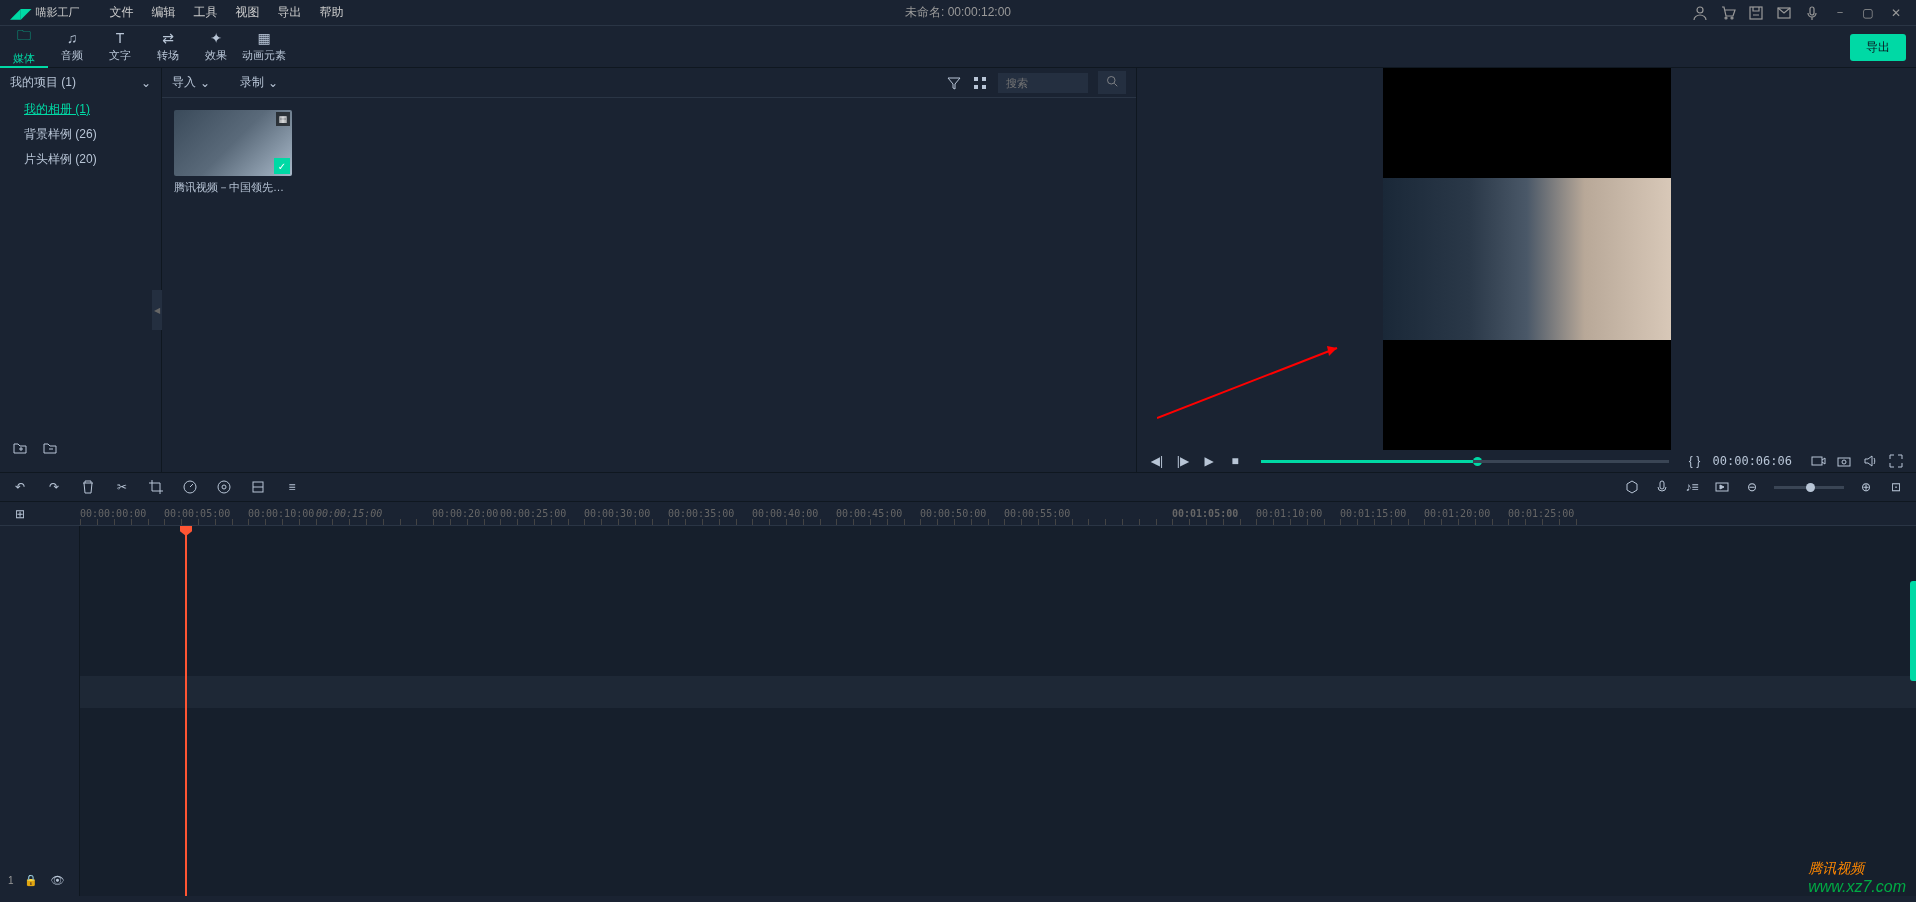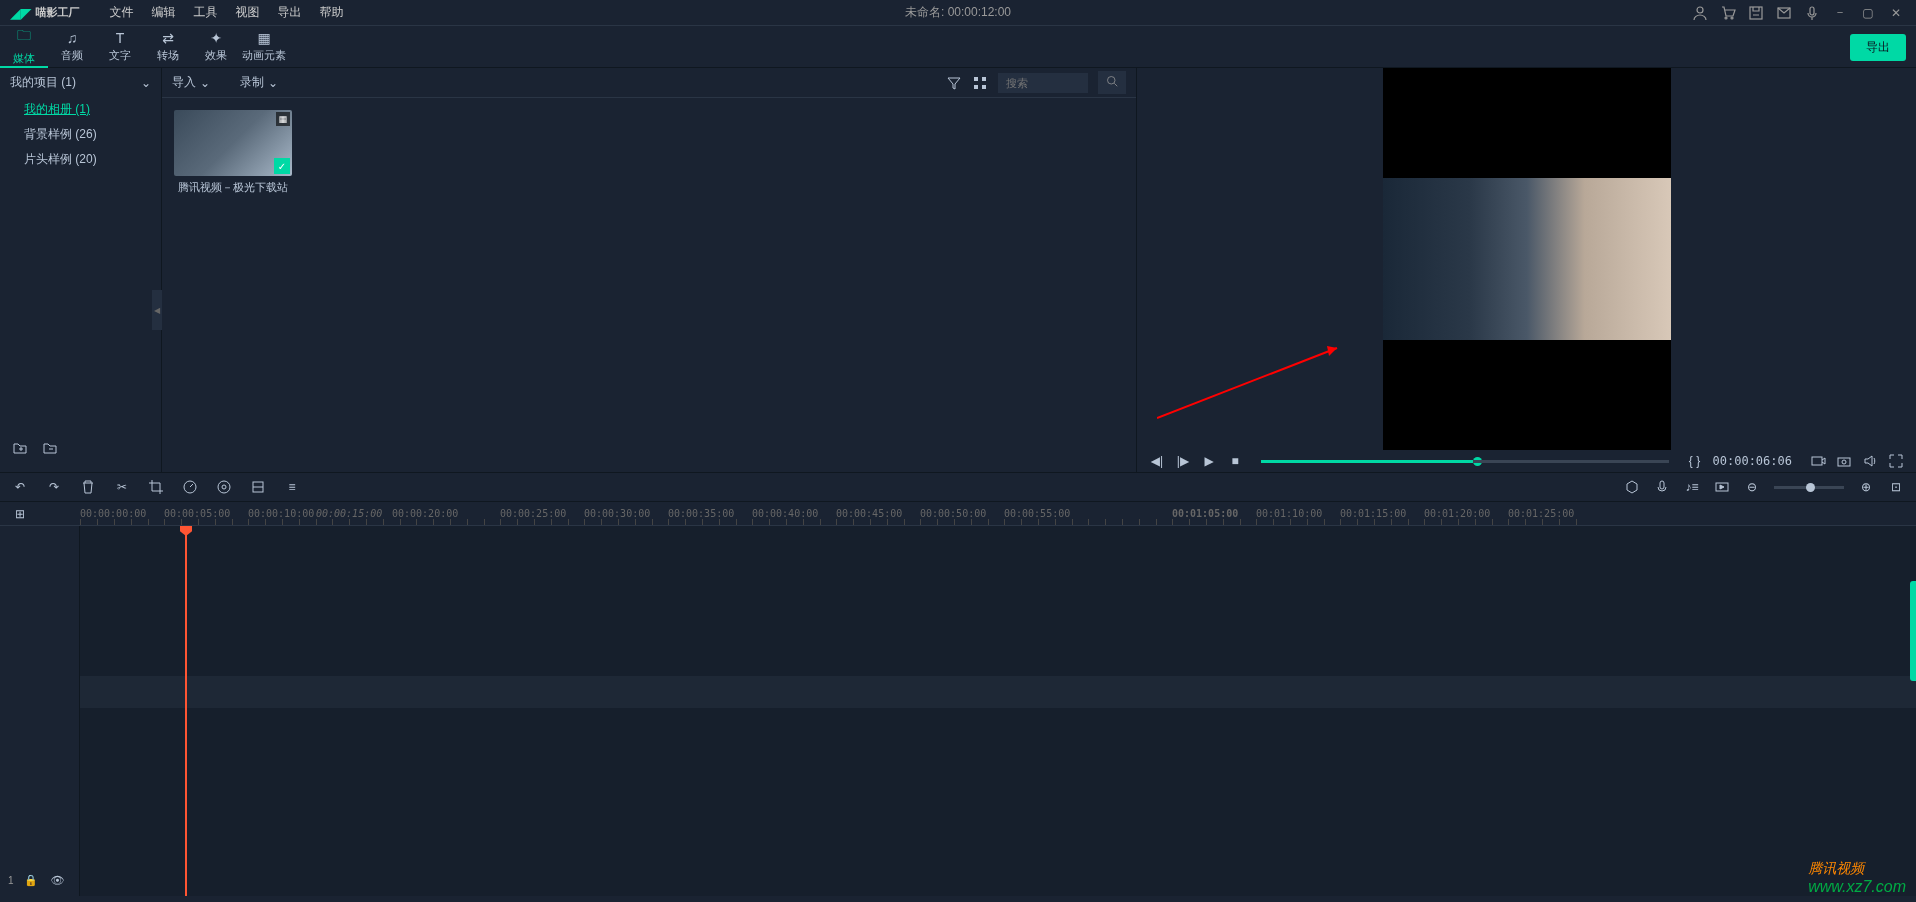--- a/index.html
+++ b/index.html
@@ -1,20 +1,20 @@
 <!DOCTYPE html>
 <html><head>
 <meta charset="utf-8">
 <style>
 * { margin: 0; padding: 0; box-sizing: border-box; }
 body { font-family: "Microsoft YaHei", sans-serif; background: #1a2332; color: #b8c5d6; overflow: hidden; width: 1916px; height: 902px; font-size: 12px; }
 .titlebar { height: 26px; background: #1a2332; display: flex; align-items: center; border-bottom: 1px solid #2a3545; }
 .logo { display: flex; align-items: center; padding: 0 10px; gap: 4px; }
 .logo-icon { color: #00d9a5; font-size: 14px; }
-.logo-text { color: #ccc; font-size: 11px; font-weight: bold; }
+.logo-text { color: #ccc; font-size: 11px; font-weight: normal; }
 .menu { display: flex; gap: 18px; padding-left: 20px; }
 .menu-item { color: #ccc; cursor: pointer; font-size: 12px; }
 .title-center { position: absolute; left: 50%; transform: translateX(-50%); color: #999; font-size: 12px; }
 .window-controls { margin-left: auto; display: flex; gap: 12px; padding-right: 12px; align-items: center; }
 .win-icon { width: 16px; height: 16px; color: #999; cursor: pointer; display: flex; align-items: center; justify-content: center; }
 .toolbar { height: 42px; background: #1a2332; display: flex; align-items: center; border-bottom: 1px solid #0f1720; position: relative; }
 .tool-tab { display: flex; flex-direction: column; align-items: center; justify-content: center; width: 48px; height: 42px; cursor: pointer; color: #b8c5d6; font-size: 11px; gap: 2px; }
 .tool-tab.active { color: #00d9a5; border-bottom: 2px solid #00d9a5; }
 .tool-tab-icon { font-size: 14px; }
 .export-btn { position: absolute; right: 10px; top: 8px; background: #00d9a5; color: #0a1520; border: none; padding: 5px 16px; border-radius: 3px; cursor: pointer; font-size: 12px; }
@@ -213,21 +213,21 @@
               <path d="M11 11l4 4"></path>
             </svg></button>
       </div>
     </div>
     <div class="media-grid">
       <div class="media-item">
         <div class="media-thumb">
           <span class="media-thumb-badge">▦</span>
           <span class="media-thumb-check">✓</span>
         </div>
-        <div class="media-label">腾讯视频－极光下载站</div>
+        <div class="media-label">腾讯视频－中国领先的在</div>
       </div>
     </div>
   </div>
 
   <div class="preview-panel">
     <div class="preview-video">
       <div class="video-frame">
         <div class="video-content"></div>
       </div>
       <svg class="arrow-annotation" width="200" height="90">
@@ -354,21 +354,21 @@
     <span class="ruler-tick" style="left: 265px;"></span>
     <span class="ruler-tick" style="left: 282px;"></span>
     <span class="ruler-tick" style="left: 299px;"></span>
     <span class="ruler-tick" style="left: 316px;"></span>
     <span class="ruler-mark" style="left: 316px; font-style: italic;">00:00:15:00</span>
     <span class="ruler-tick" style="left: 332px;"></span>
     <span class="ruler-tick" style="left: 349px;"></span>
     <span class="ruler-tick" style="left: 366px;"></span>
     <span class="ruler-tick" style="left: 383px;"></span>
     <span class="ruler-tick" style="left: 400px;"></span>
-    <span class="ruler-mark" style="left: 392px;">00:00:20:00</span>
+    <span class="ruler-mark" style="left: 432px;">00:00:20:00</span>
     <span class="ruler-tick" style="left: 416px;"></span>
     <span class="ruler-tick" style="left: 433px;"></span>
     <span class="ruler-tick" style="left: 450px;"></span>
     <span class="ruler-tick" style="left: 467px;"></span>
     <span class="ruler-tick" style="left: 484px;"></span>
     <span class="ruler-mark" style="left: 500px;">00:00:25:00</span>
     <span class="ruler-tick" style="left: 500px;"></span>
     <span class="ruler-tick" style="left: 517px;"></span>
     <span class="ruler-tick" style="left: 534px;"></span>
     <span class="ruler-tick" style="left: 551px;"></span>

